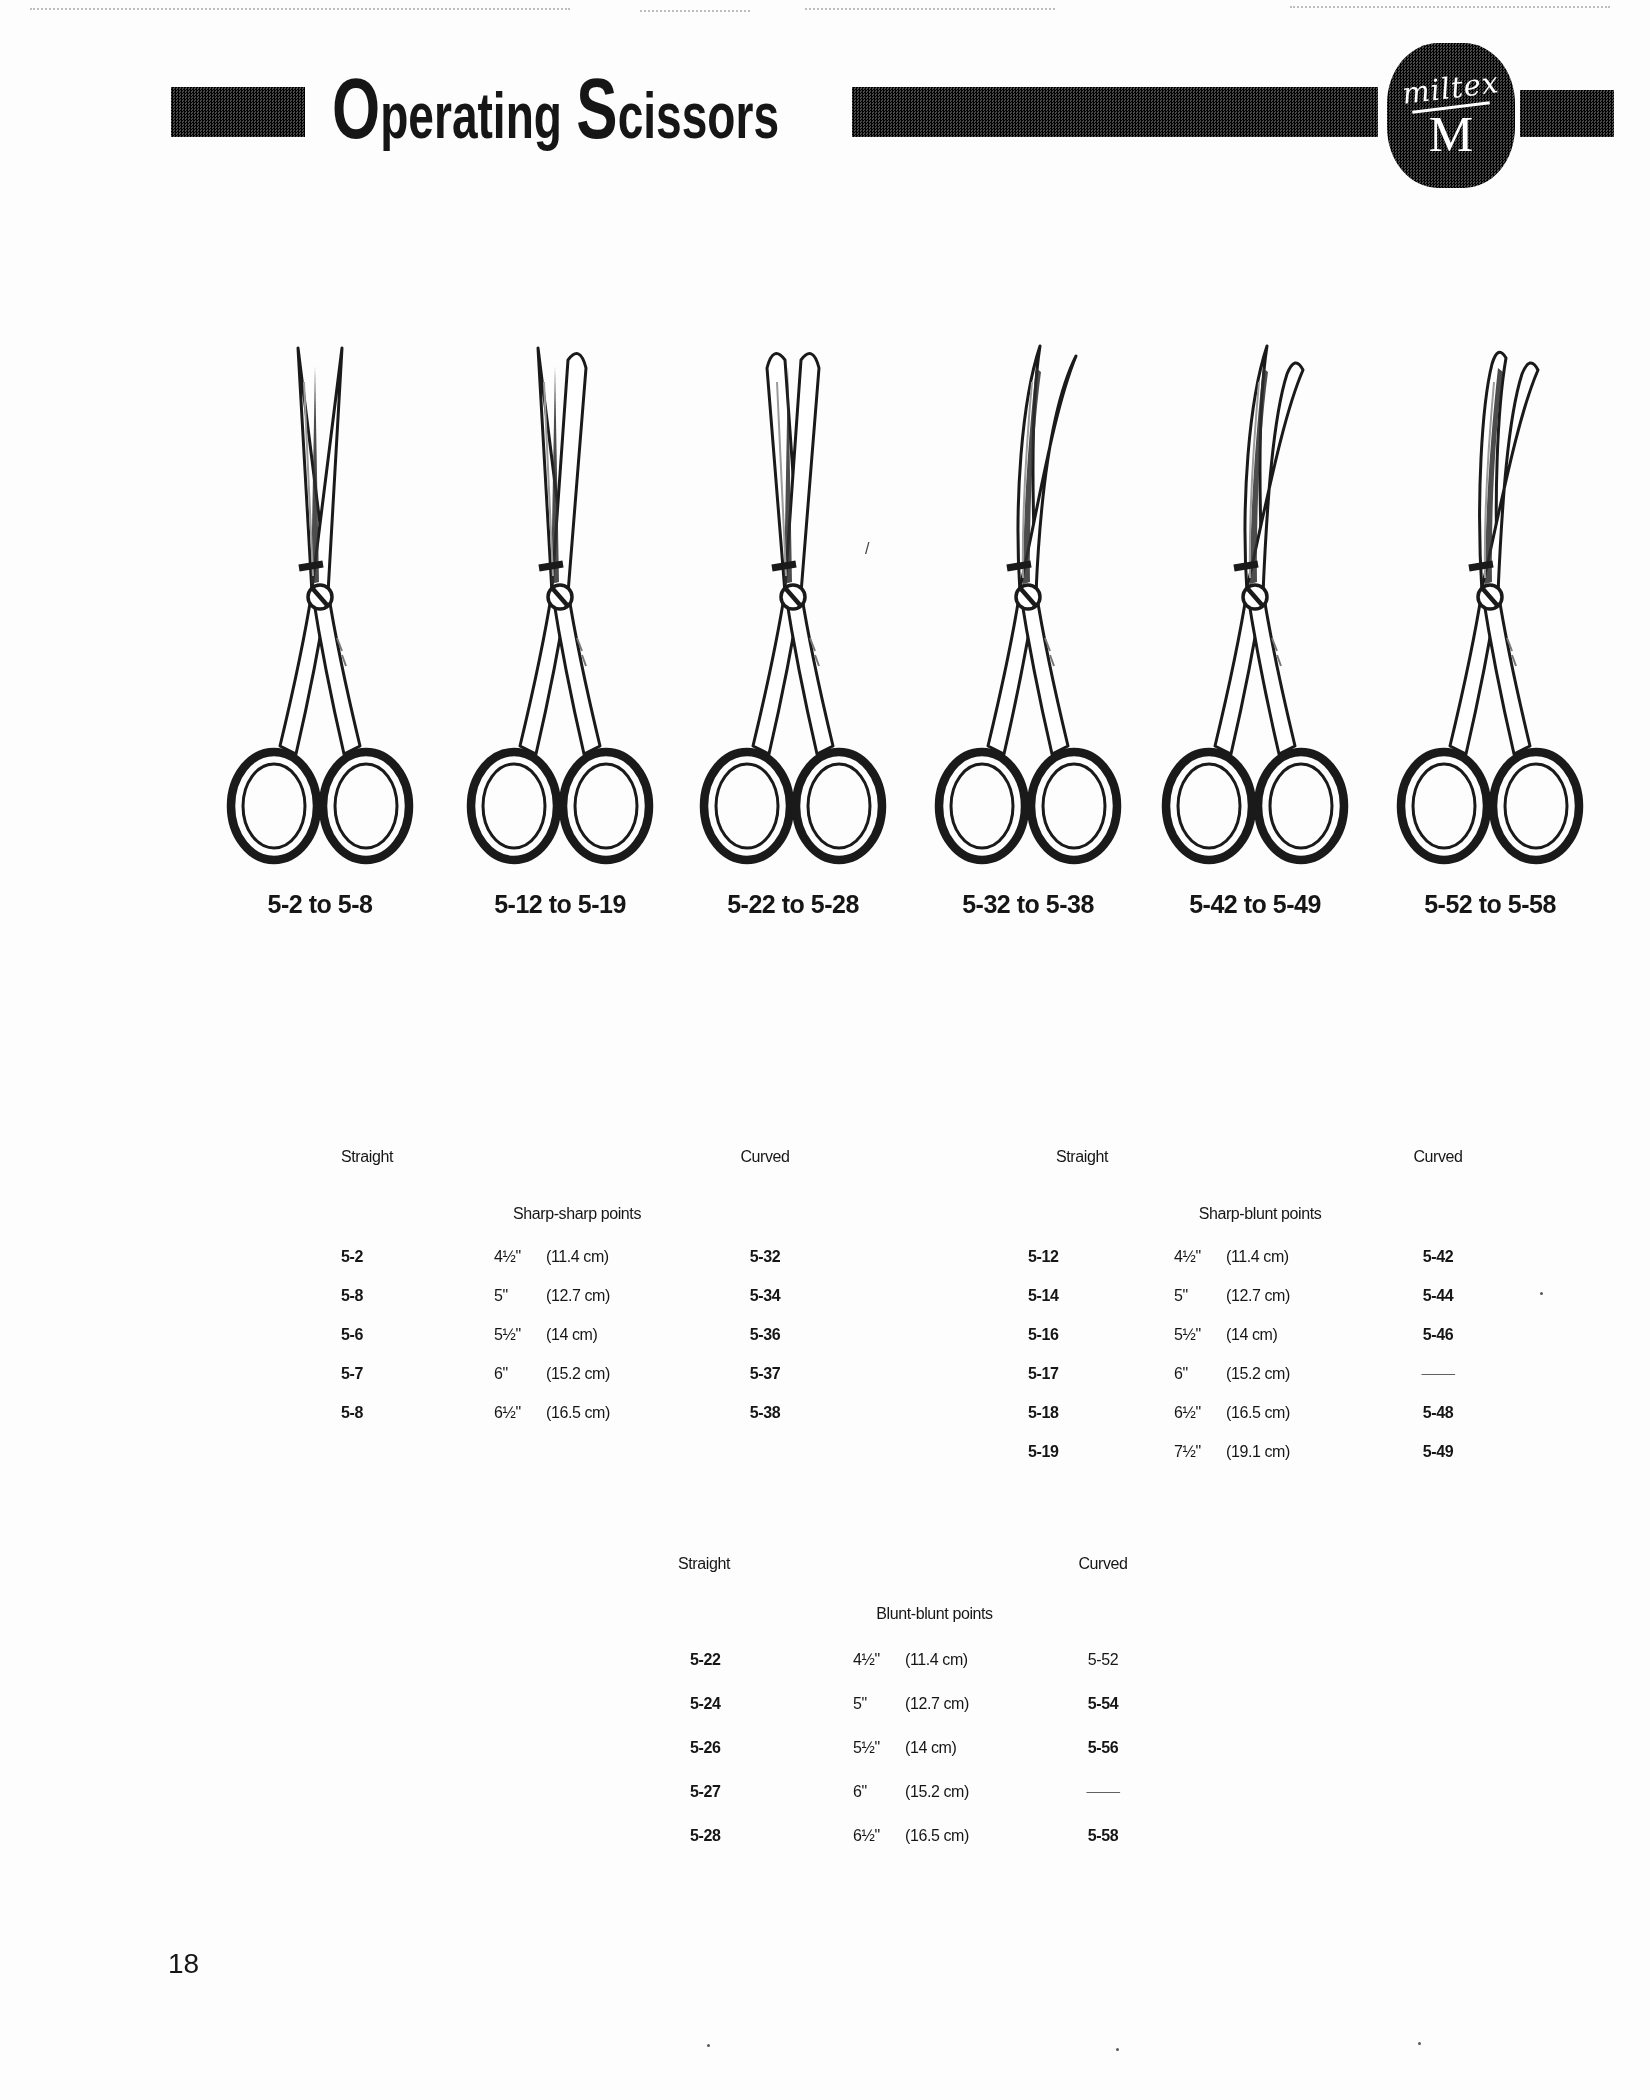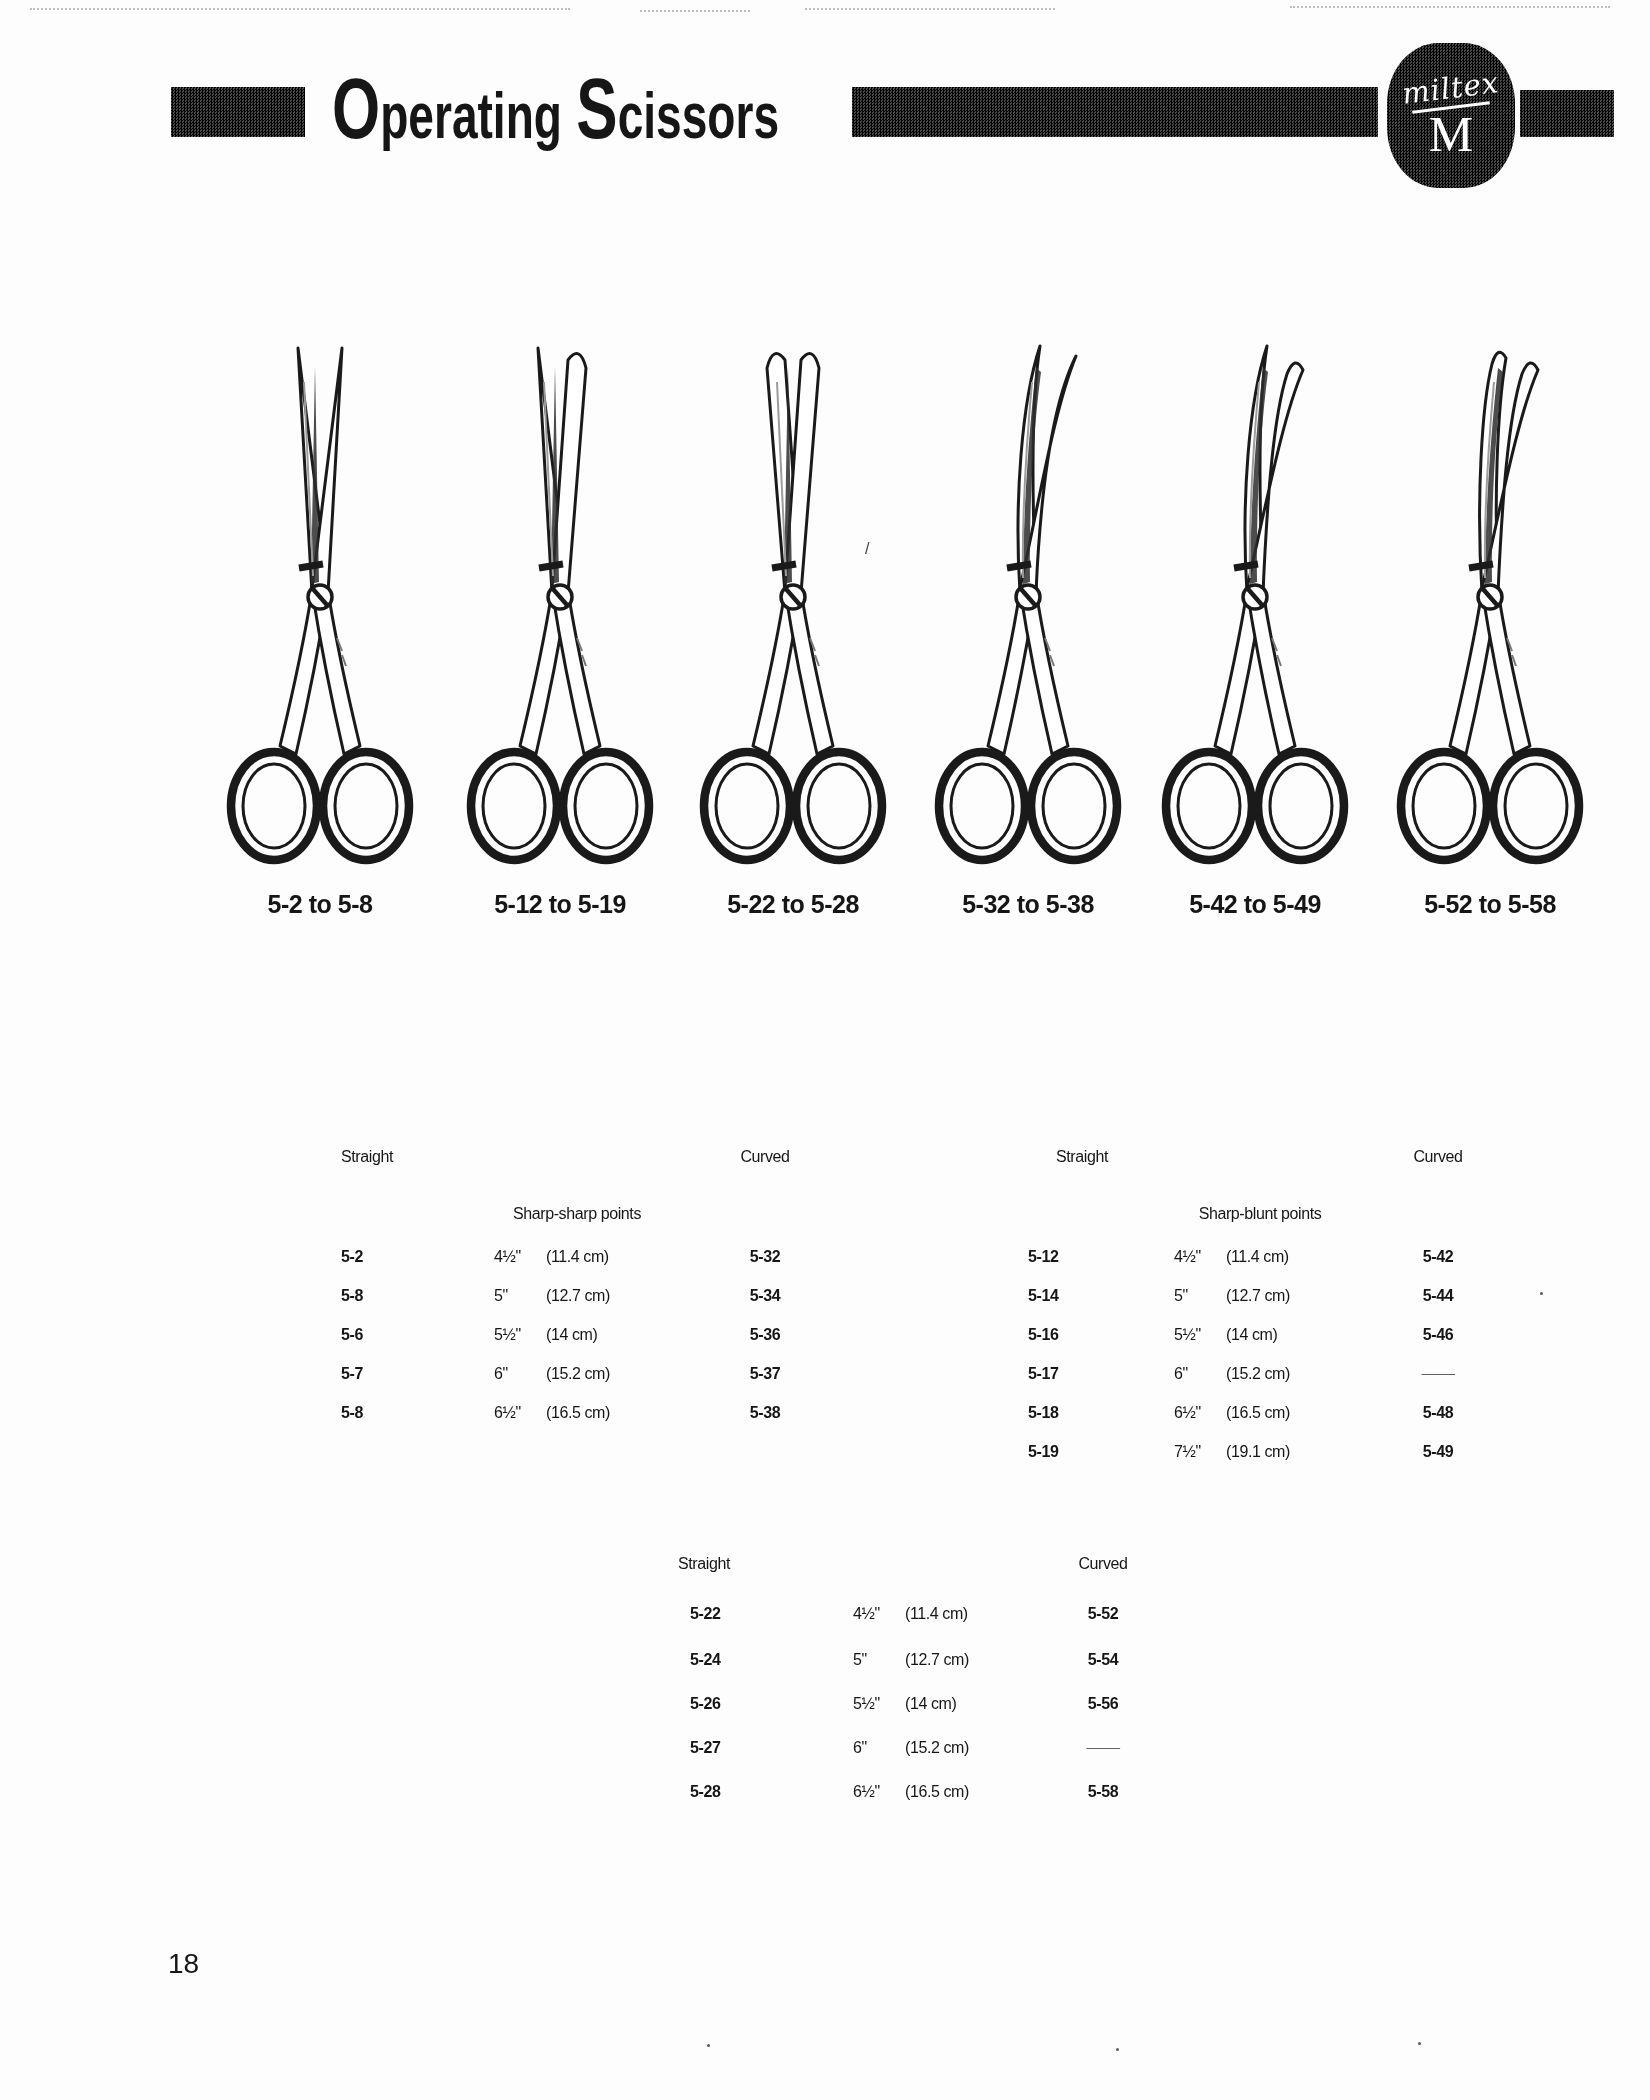--- a/index.html
+++ b/index.html
@@ -263,23 +263,24 @@
       <div class="size"><span class="in">6½"</span><span class="cm">(16.5 cm)</span></div>
       <div class="curved"><span style="font-weight: bold;">5-48</span></div>
       <div class="code">5-19</div>
       <div class="size"><span class="in">7½"</span><span class="cm">(19.1 cm)</span></div>
       <div class="curved"><span style="font-weight: bold; margin-top: 23px;">5-49</span></div>
     </div>
   <div id="table-blunt-blunt" class="ptable">
       <div class="h h-straight">Straight</div>
       <div class="h"></div>
       <div class="h h-curved">Curved</div>
+      <div class="points">Blunt-blunt points</div>
       <div class="code">5-22</div>
       <div class="size"><span class="in">4½"</span><span class="cm">(11.4 cm)</span></div>
-      <div class="curved"><span style="font-weight: bold;">5-52</span></div>
+      <div class="curved"><span style="font-weight: normal;">5-52</span></div>
       <div class="code">5-24</div>
       <div class="size"><span class="in">5"</span><span class="cm">(12.7 cm)</span></div>
       <div class="curved"><span style="font-weight: bold;">5-54</span></div>
       <div class="code">5-26</div>
       <div class="size"><span class="in">5½"</span><span class="cm">(14 cm)</span></div>
       <div class="curved"><span style="font-weight: bold;">5-56</span></div>
       <div class="code">5-27</div>
       <div class="size"><span class="in">6"</span><span class="cm">(15.2 cm)</span></div>
       <div class="curved"><span class="dash">—</span></div>
       <div class="code">5-28</div>

